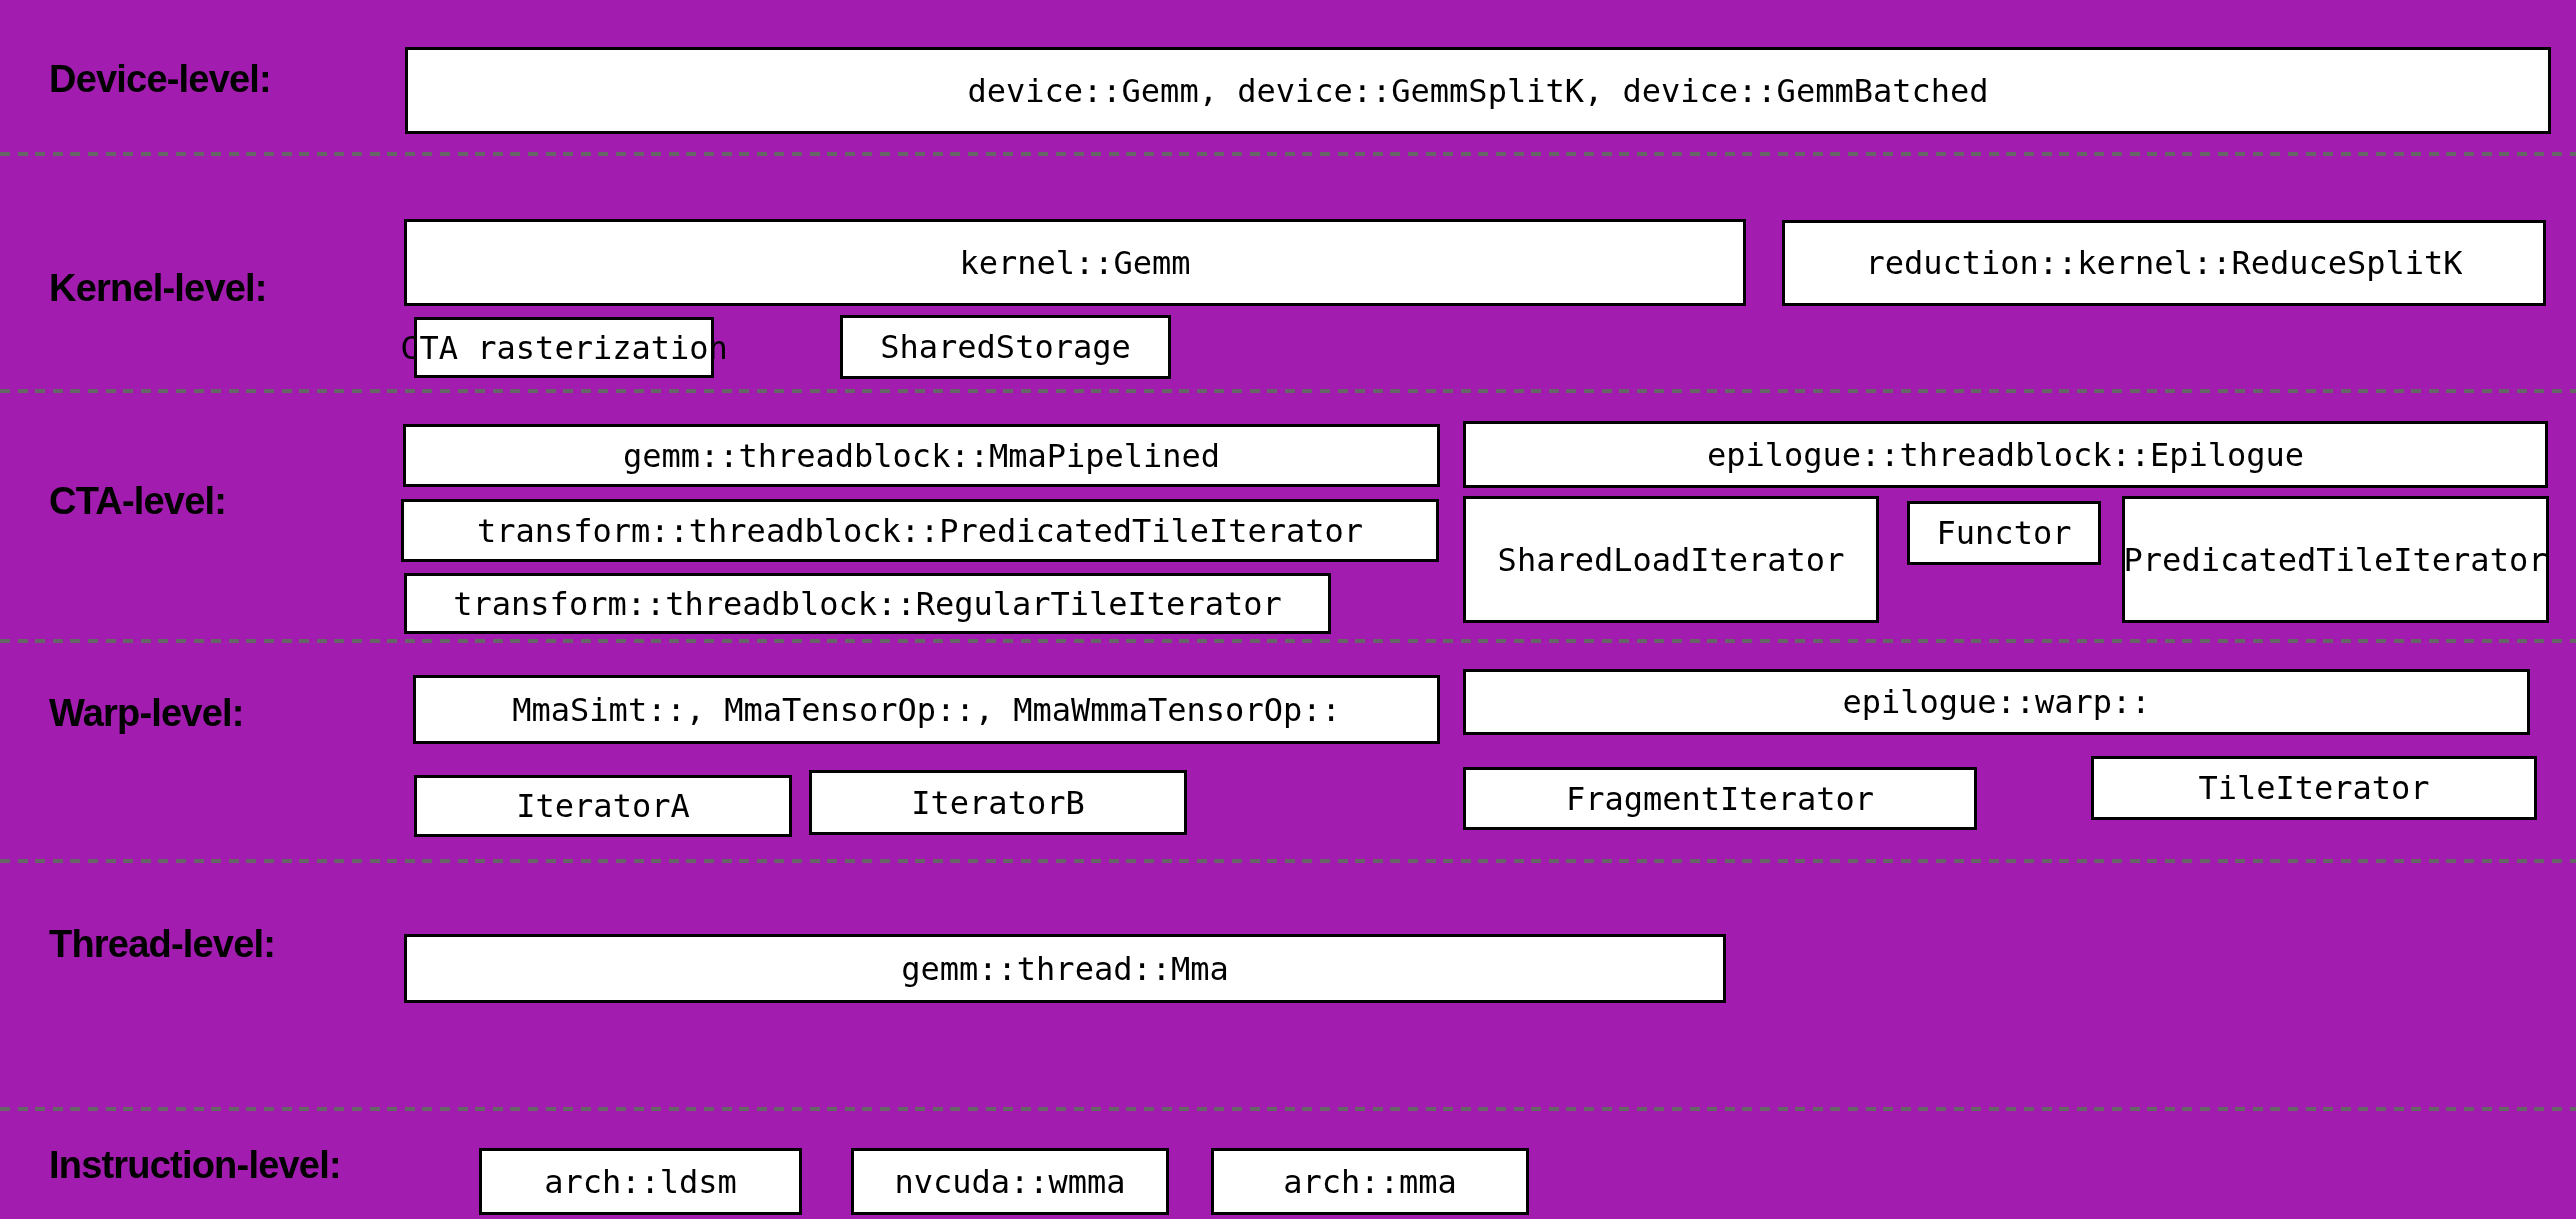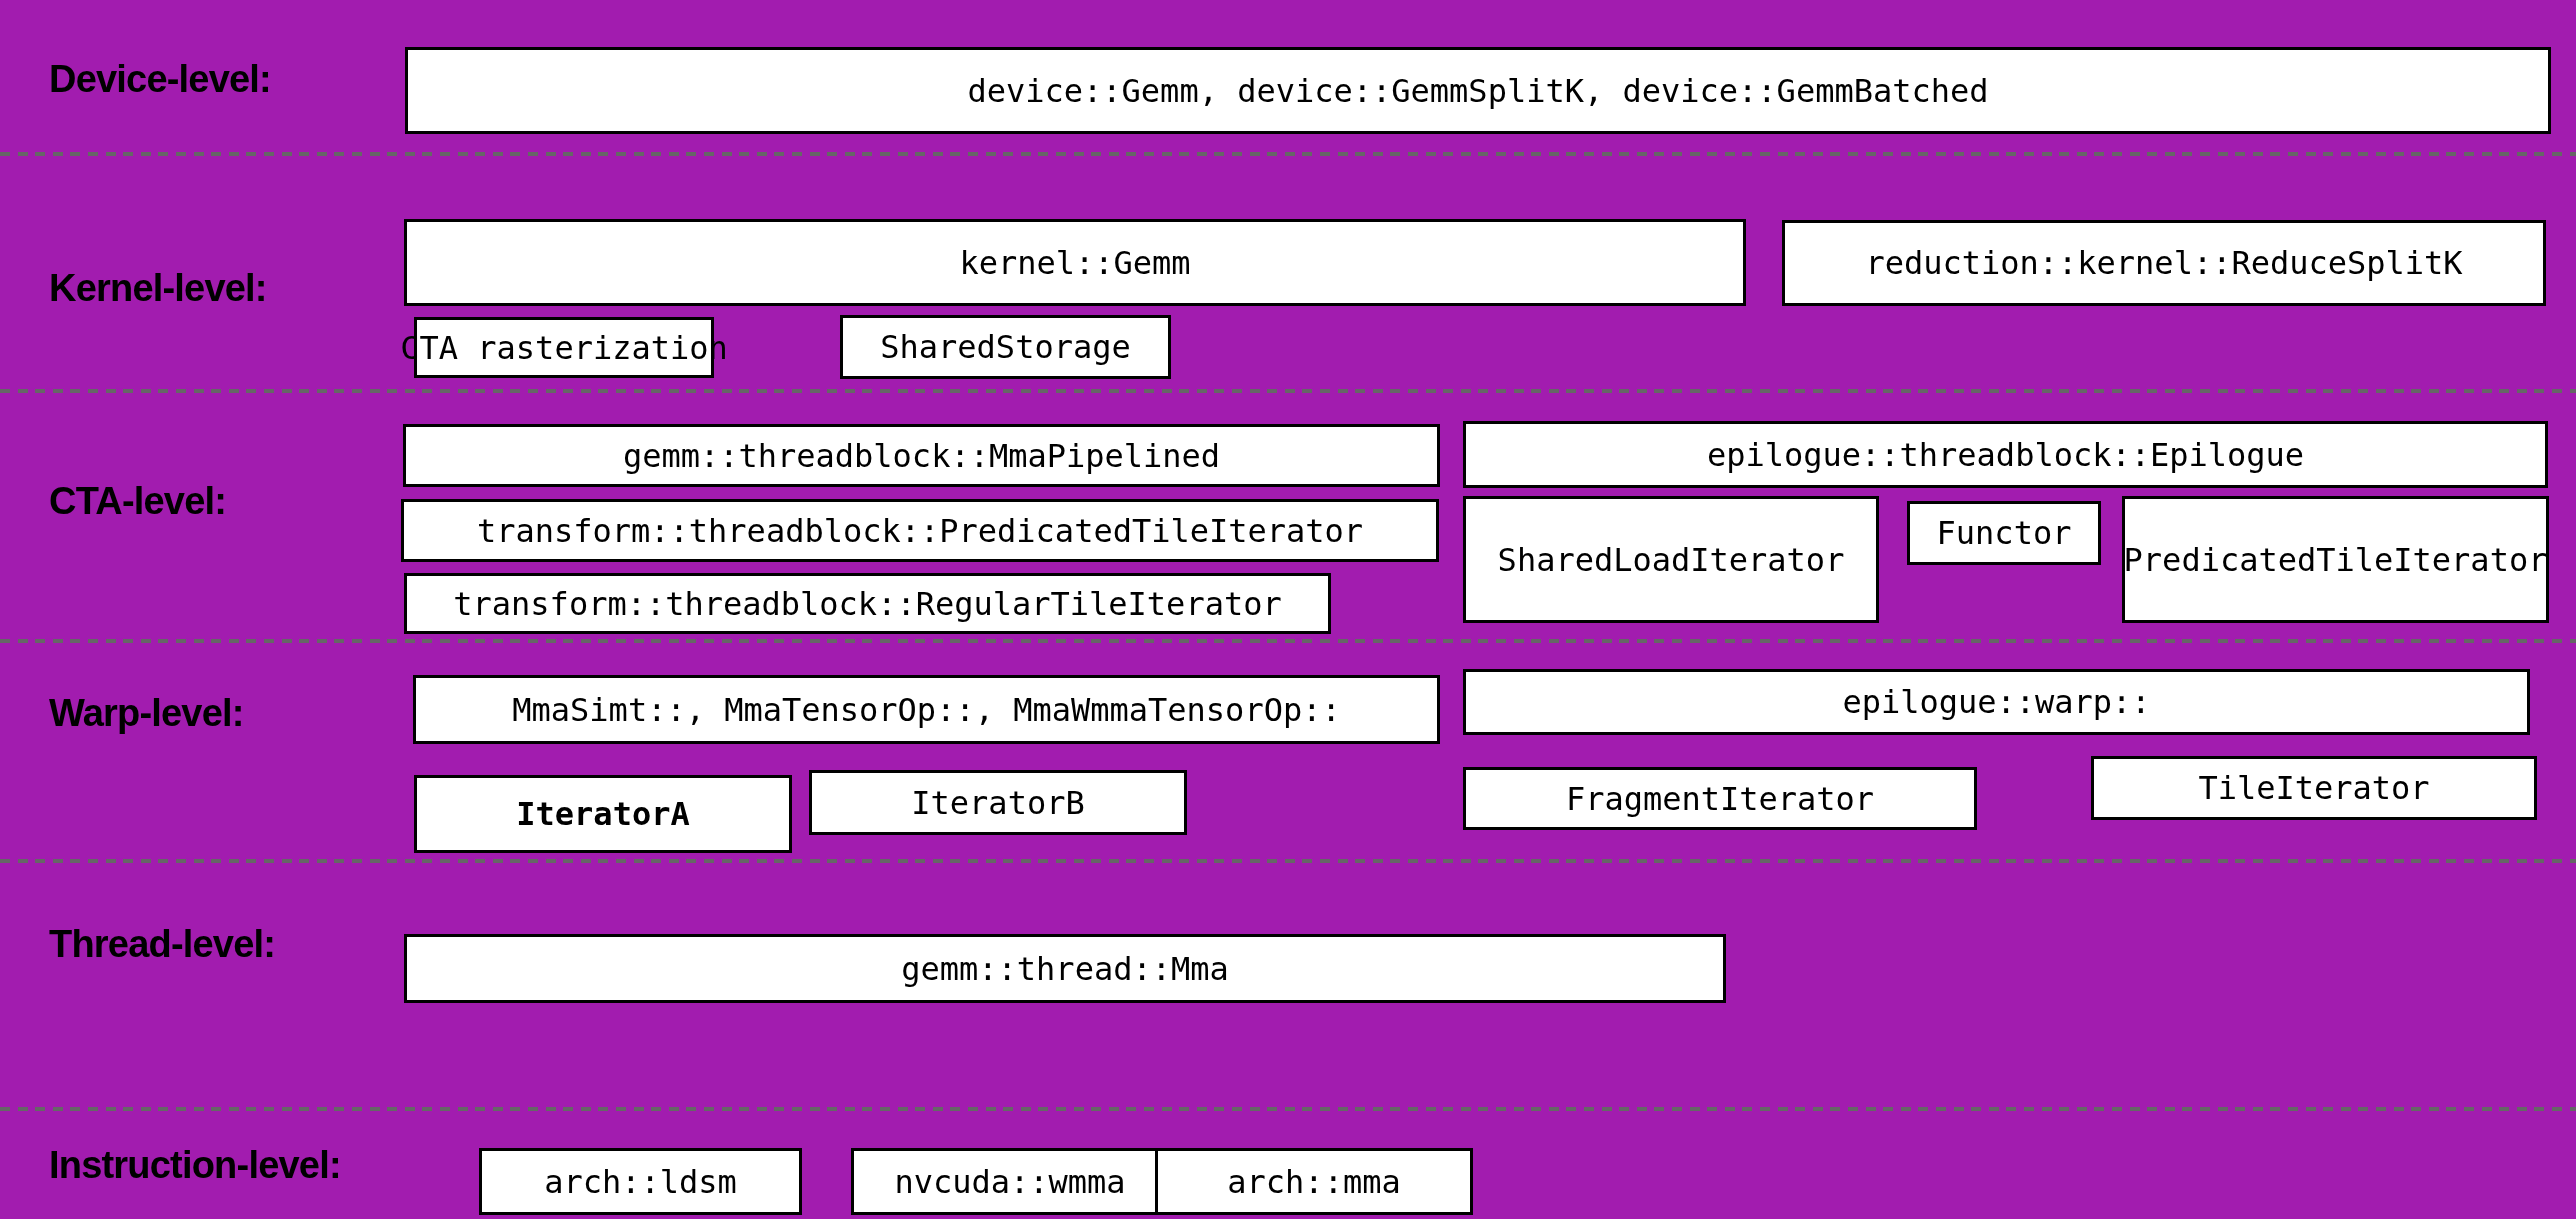--- a/index.html
+++ b/index.html
@@ -77,32 +77,32 @@
   .b-epilogue-tb     { left: 1463px; top: 409px;  width: 1085px; height: 67px;  }
   .b-tf-predicated   { left: 401px;  top: 487px;  width: 1038px; height: 63px;  }
   .b-shared-load     { left: 1463px; top: 484px;  width: 416px;  height: 127px; }
   .b-functor         { left: 1907px; top: 489px;  width: 194px;  height: 64px;  }
   .b-predicated-tile { left: 2122px; top: 484px;  width: 427px;  height: 127px; }
   .b-tf-regular      { left: 404px;  top: 561px;  width: 927px; height: 61px;  }
 
   
   .b-mma-simt        { left: 413px;  top: 663px;  width: 1027px; height: 69px;  }
   .b-epilogue-warp   { left: 1463px; top: 657px;  width: 1067px; height: 66px;  }
-  .b-iterator-a      { left: 414px;  top: 763px;  width: 378px;  height: 78px; font-weight: bold;  }
+  .b-iterator-a      { left: 414px;  top: 763px;  width: 378px;  height: 62px;  }
   .b-iterator-b      { left: 809px; top: 758px;  width: 378px;  height: 65px;  }
   .b-fragment-iter   { left: 1463px; top: 755px;  width: 514px;  height: 63px;  }
   .b-tile-iter       { left: 2091px; top: 744px;  width: 446px;  height: 64px;  }
 
   
   .b-thread-mma      { left: 404px;  top: 922px; width: 1322px; height: 69px;  }
 
   
   .b-arch-ldsm       { left: 479px;  top: 1136px; width: 323px;  height: 67px;  }
   .b-nvcuda-wmma     { left: 851px; top: 1136px; width: 318px;  height: 67px;  }
-  .b-arch-mma        { left: 1155px; top: 1136px; width: 318px;  height: 67px;  }
+  .b-arch-mma        { left: 1211px; top: 1136px; width: 318px;  height: 67px;  }
 </style>
 </head>
 <body>
 
 <div class="diagram">
 
   <div class="lvl-label lbl-device">Device-level:</div>
   <div class="lvl-label lbl-kernel">Kernel-level:</div>
   <div class="lvl-label lbl-cta">CTA-level:</div>
   <div class="lvl-label lbl-warp">Warp-level:</div>

